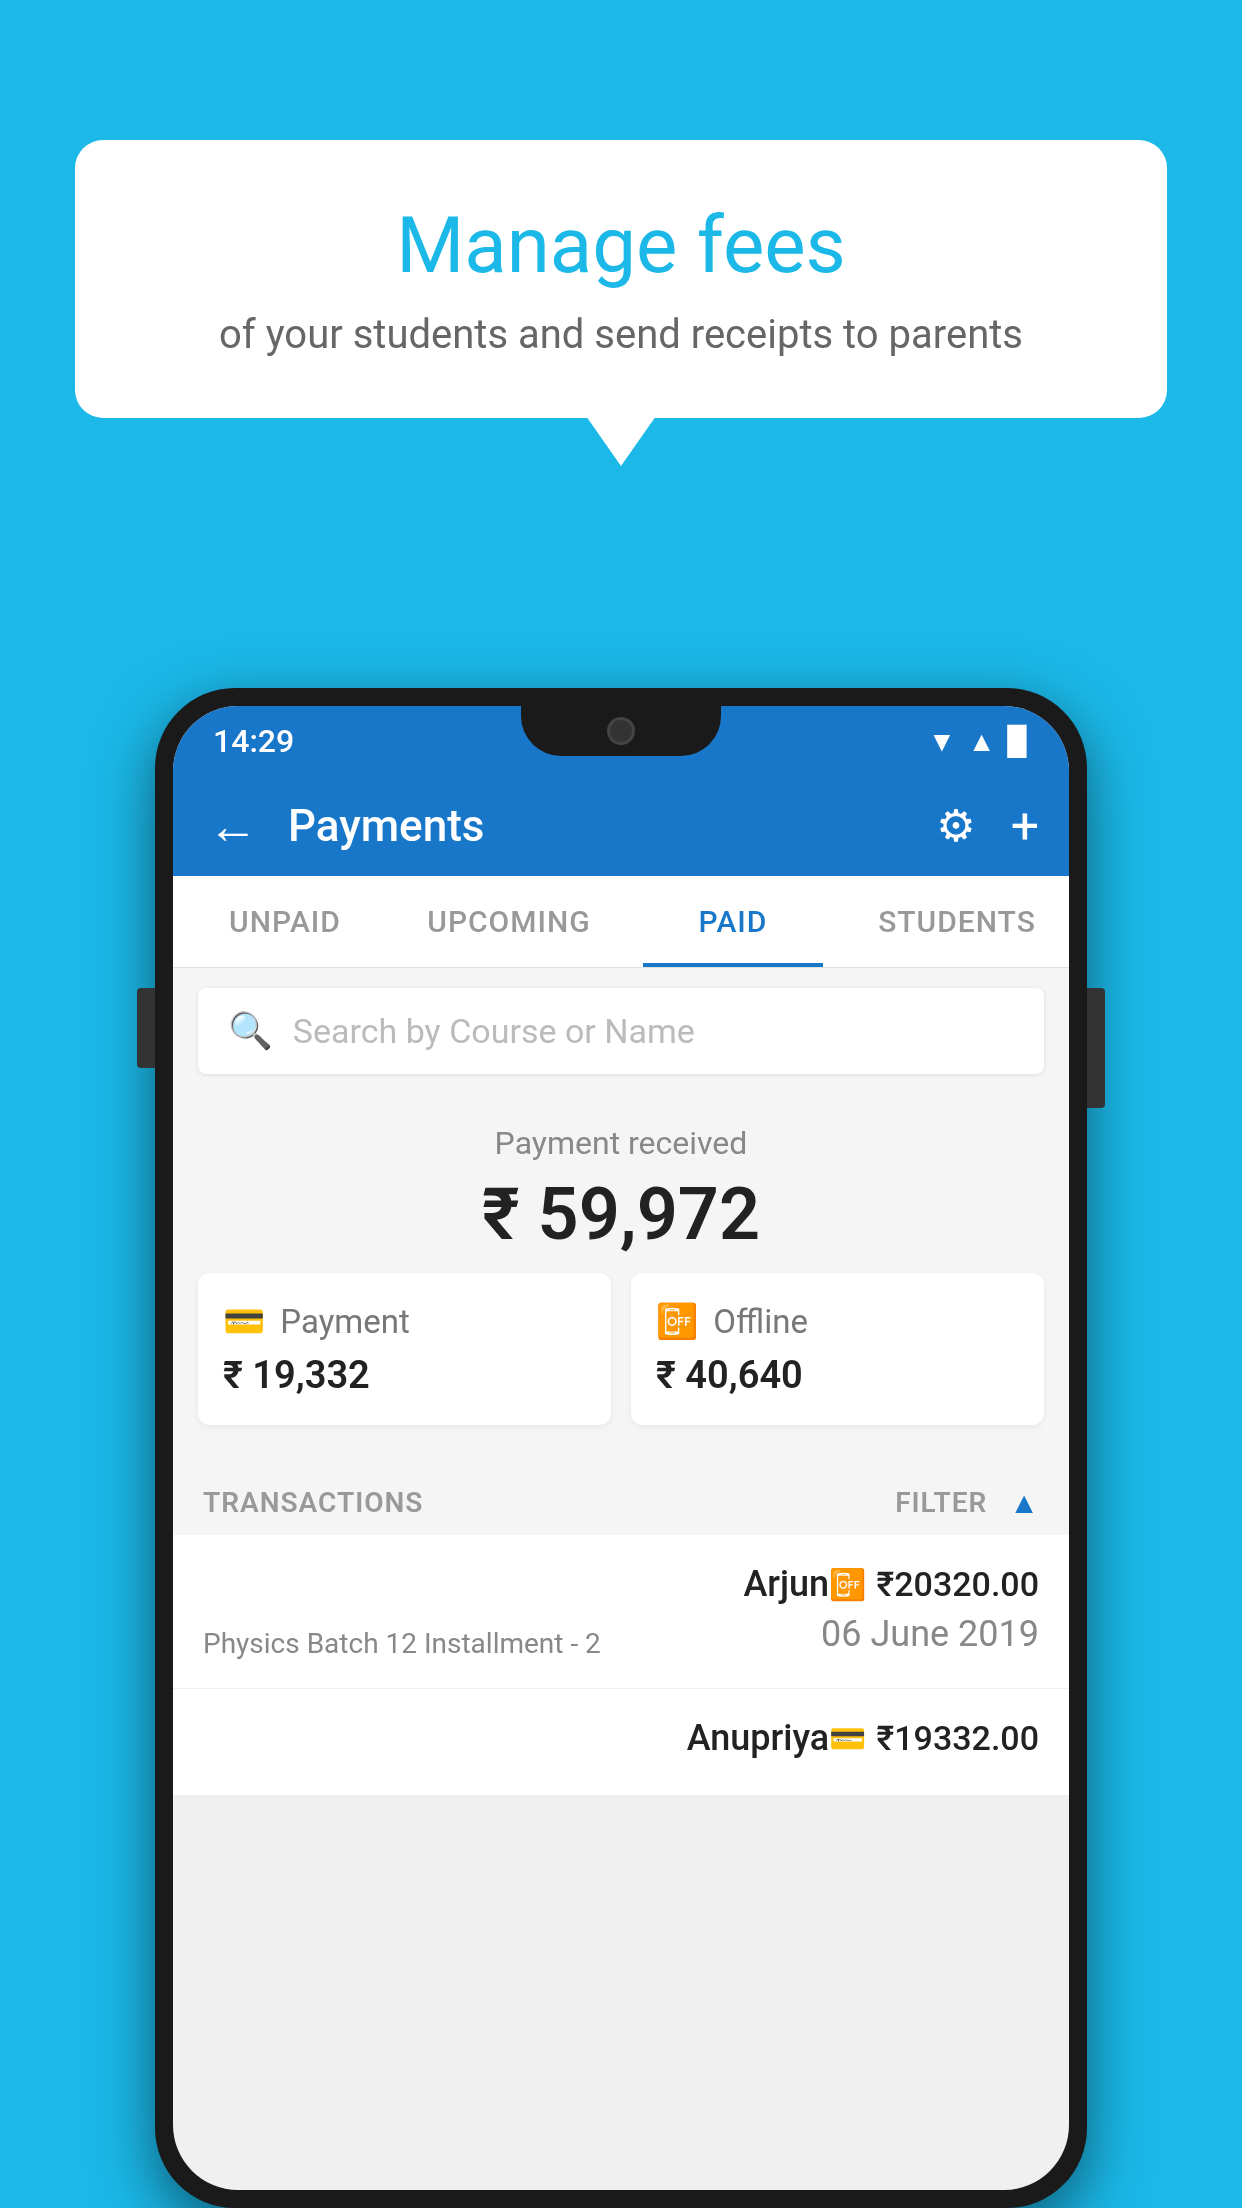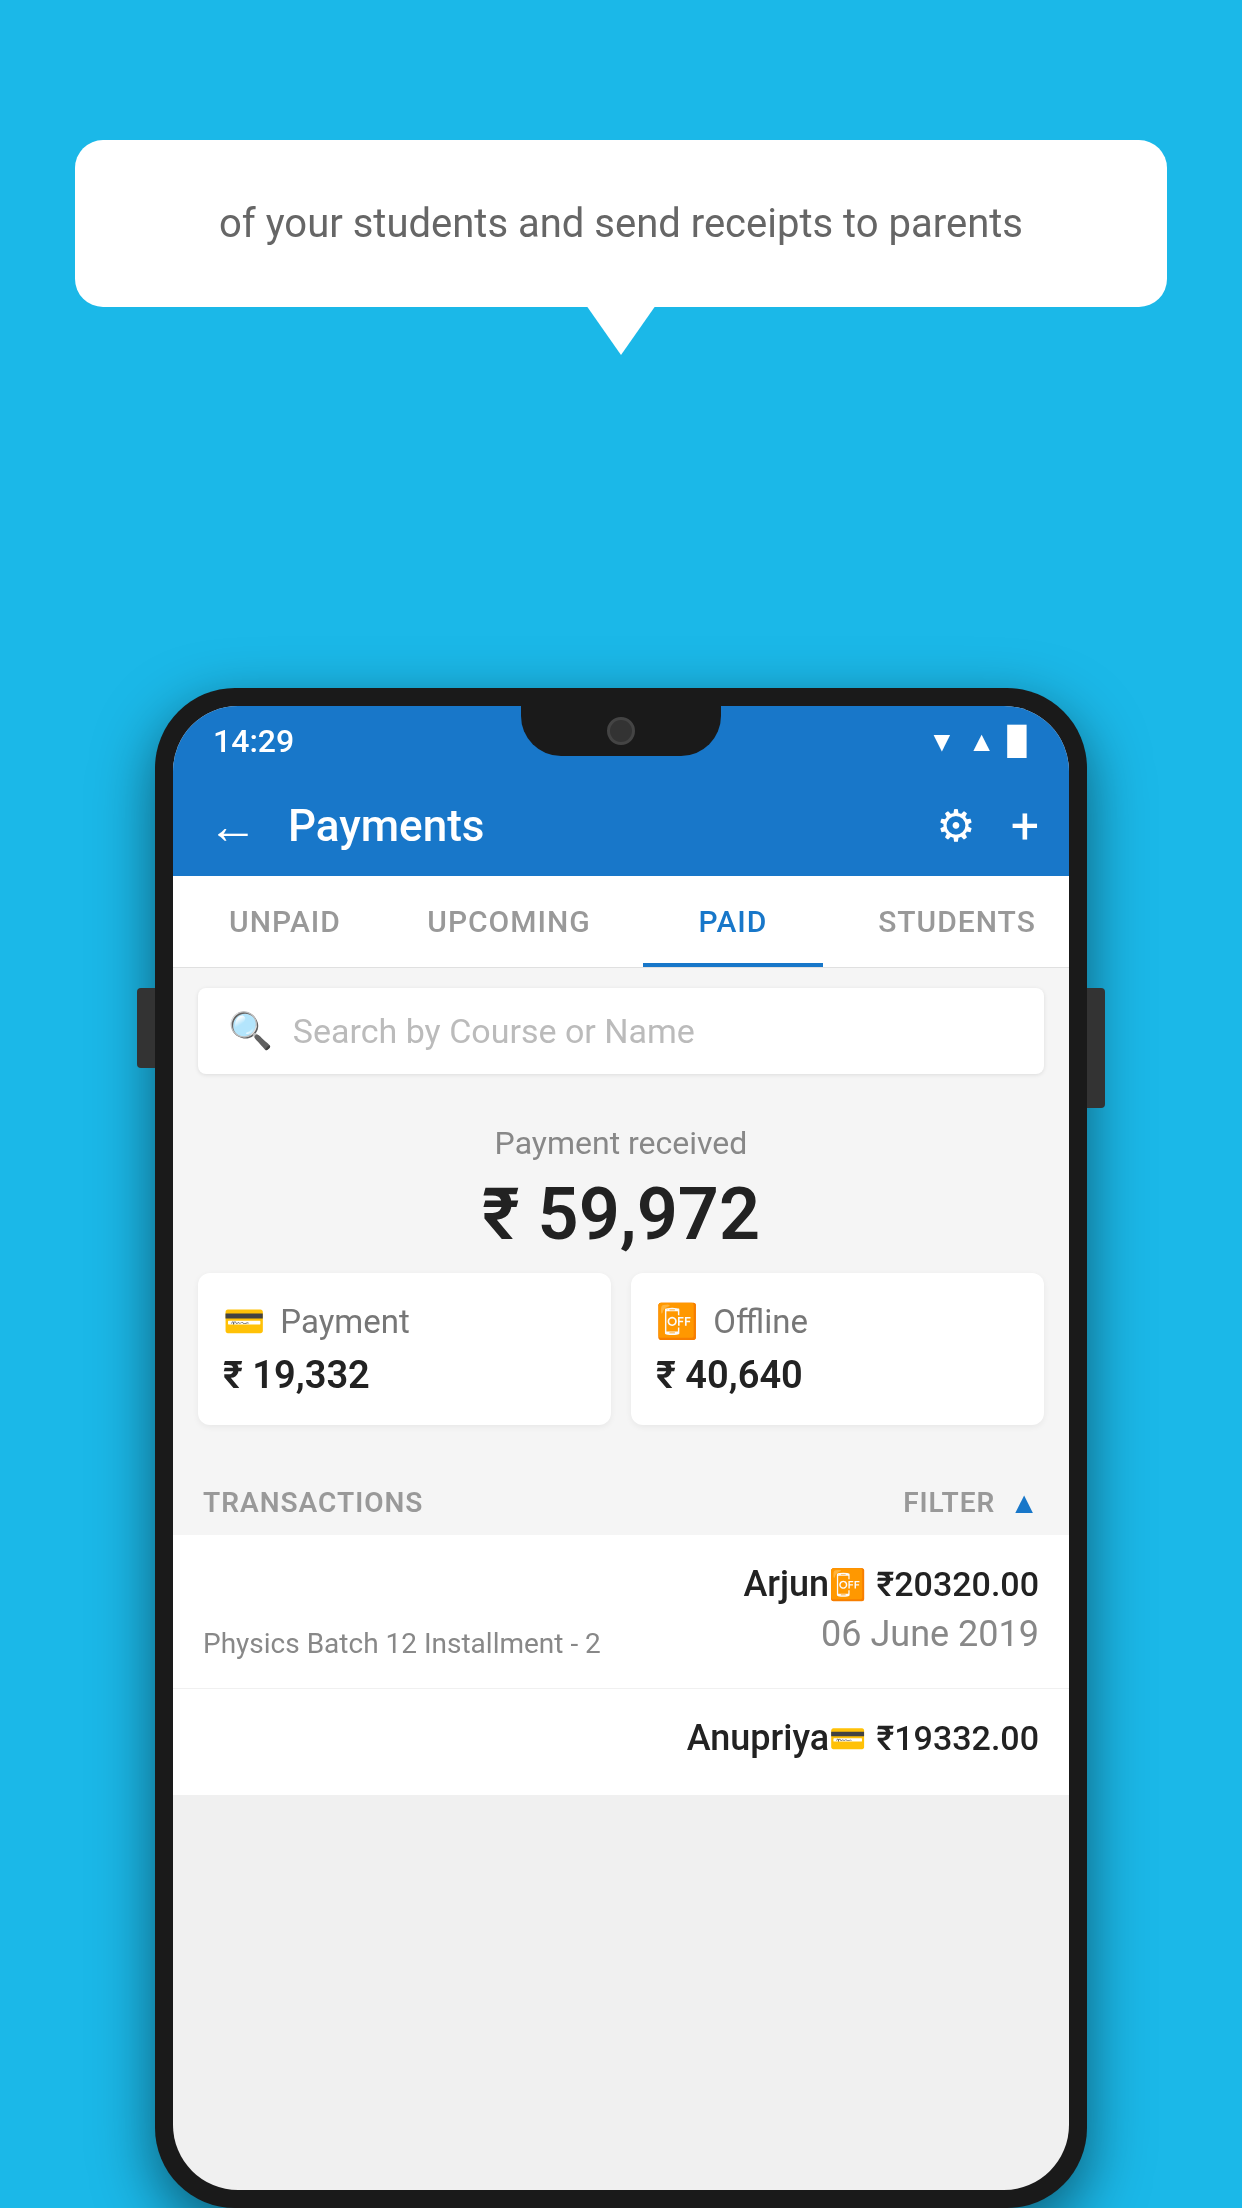--- a/index.html
+++ b/index.html
@@ -328,21 +328,21 @@
     .transactions-label {
       color: #999;
       font-size: 28px;
       font-weight: 600;
       letter-spacing: 1px;
     }
 
     .filter-container {
       display: flex;
       align-items: center;
-      gap: 14px;
+      gap: 22px;
     }
 
     .filter-label {
       color: #999;
       font-size: 28px;
       font-weight: 600;
       letter-spacing: 1px;
     }
 
     .filter-icon {
@@ -399,20 +399,21 @@
       color: #888;
       font-size: 36px;
     }
 
   </style>
 </head>
 <body>
 
 <div class="speech-bubble-container">
   <div class="speech-bubble">
+    <div class="bubble-title">Manage fees</div>
     <div class="bubble-subtitle">of your students and send receipts to parents</div>
   </div>
 </div>
 
 <div class="phone-wrapper">
   <div class="phone-outer">
     <div class="phone-inner">
 
       <div class="notch">
         <div class="notch-camera"></div>

